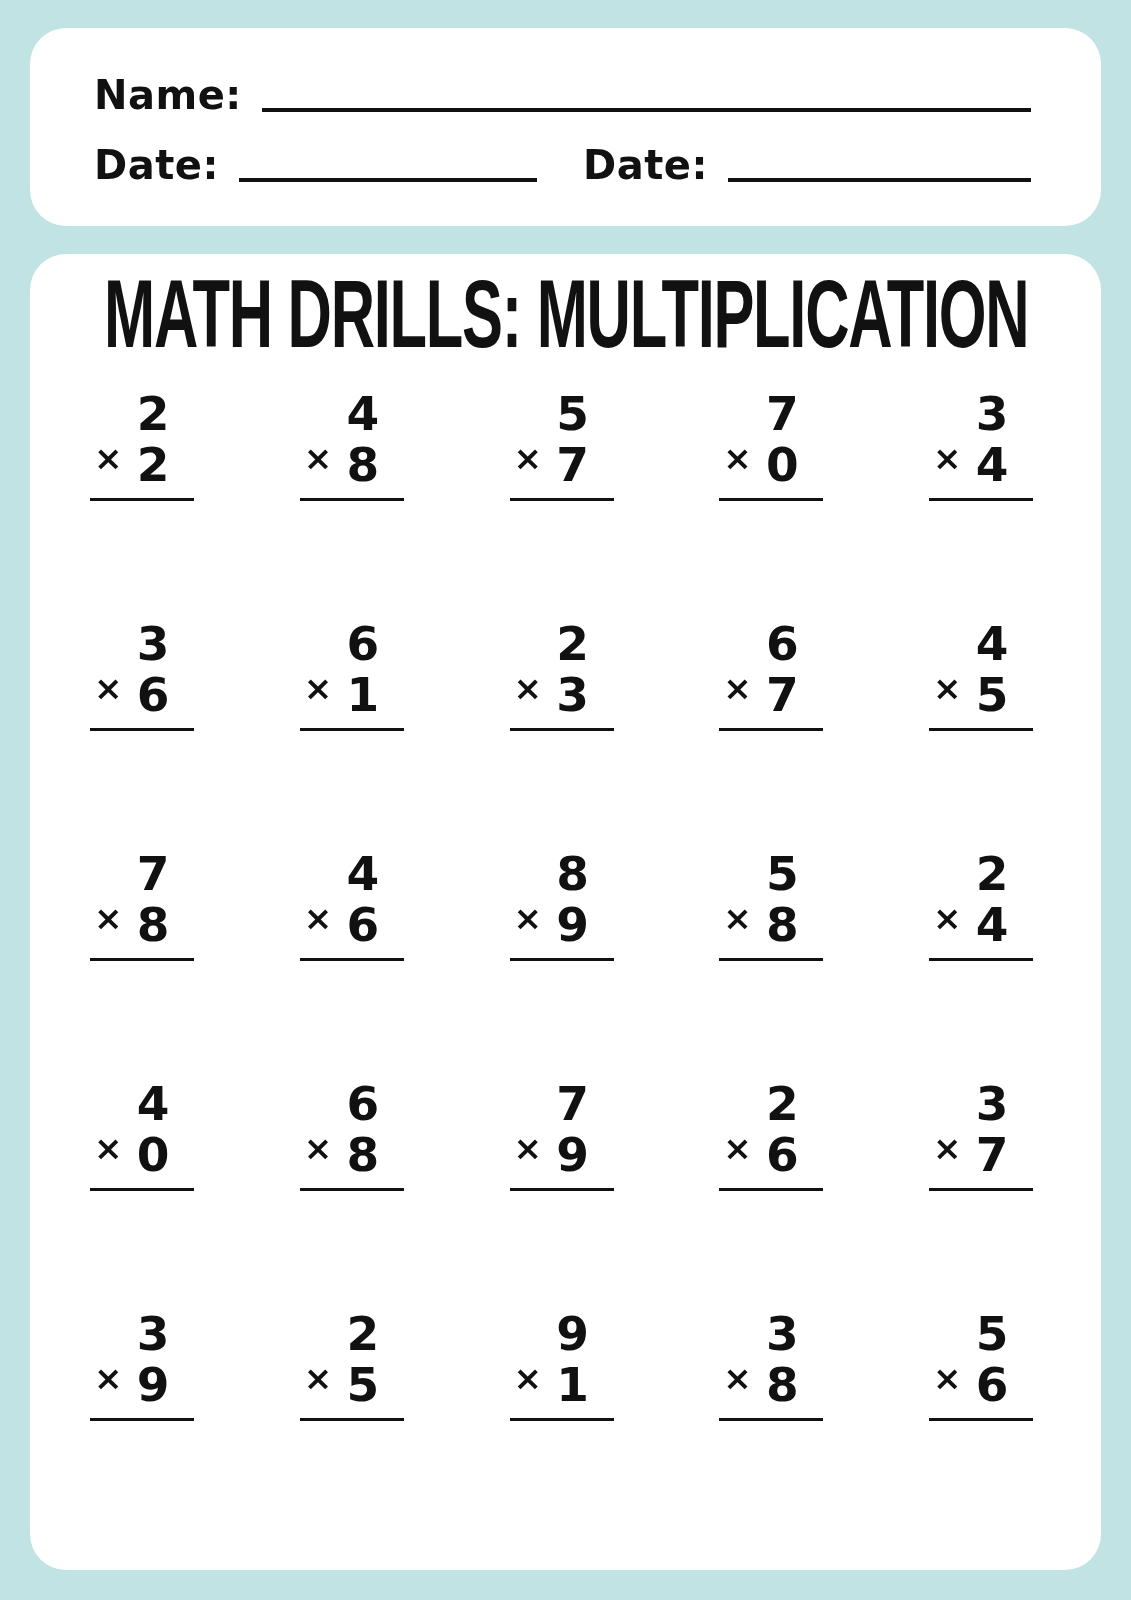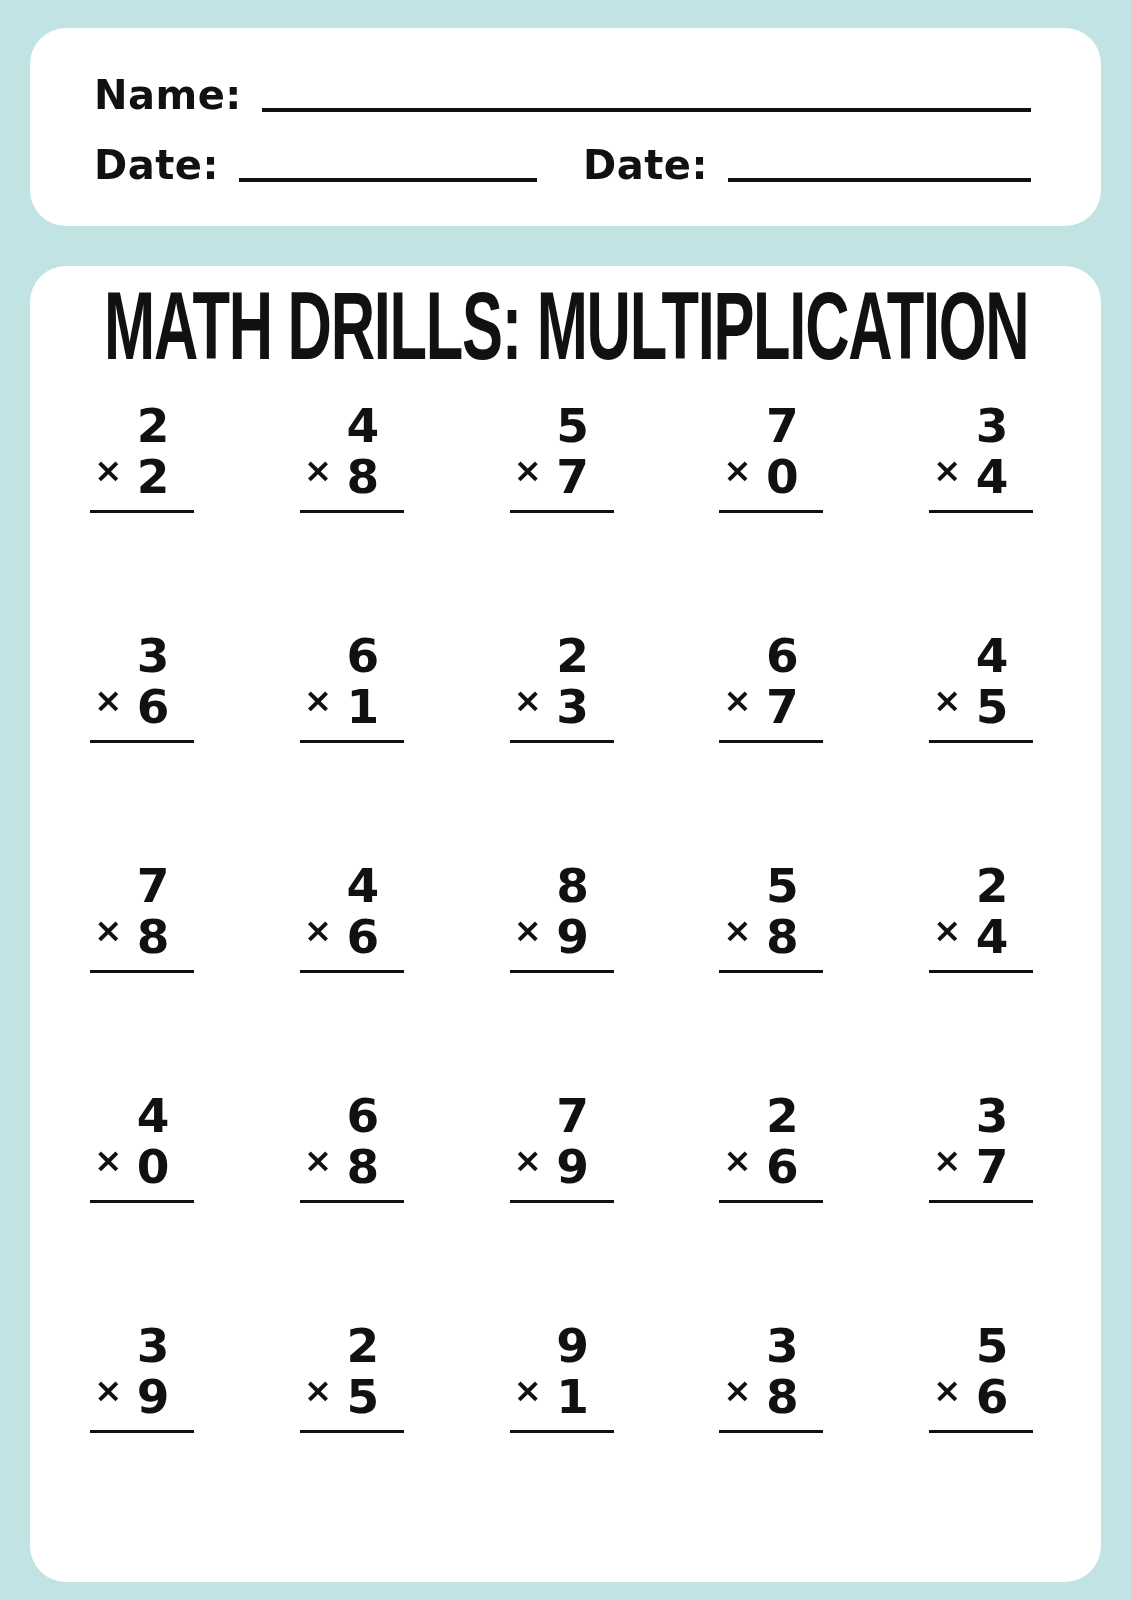--- a/index.html
+++ b/index.html
@@ -34,21 +34,21 @@
     border-bottom: 4px solid #111111;
     margin: 0 0 6px 20px;
   }
   .name-line { flex: 1; }
   .class-line { flex: 0 0 298px; }
   .date-group { display: flex; align-items: flex-end; flex: 1; margin-left: 46px; }
   .date-line { flex: 1; }
 
   
   .main-card {
-    margin: 40px 30px 0 30px;
+    margin: 28px 30px 0 30px;
     height: 1316px;
     background: #ffffff;
     border-radius: 36px;
     padding-top: 14px;
     overflow: hidden;
   }
   .title {
     margin: 0 0 0 74px;
     font-family: "Liberation Sans", sans-serif;
     font-size: 96px;

